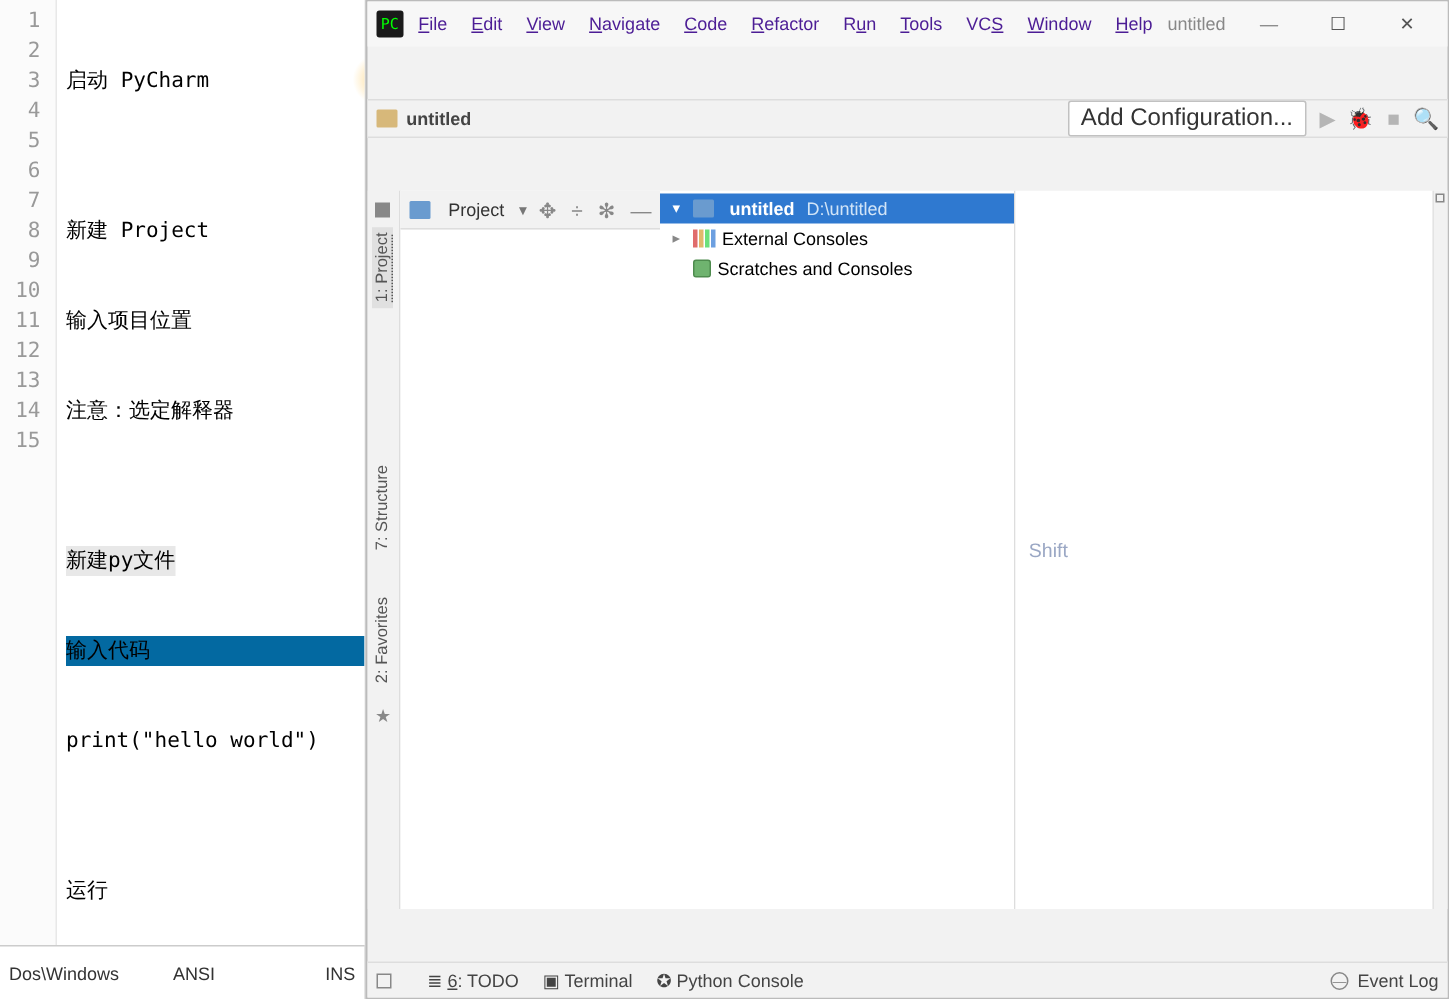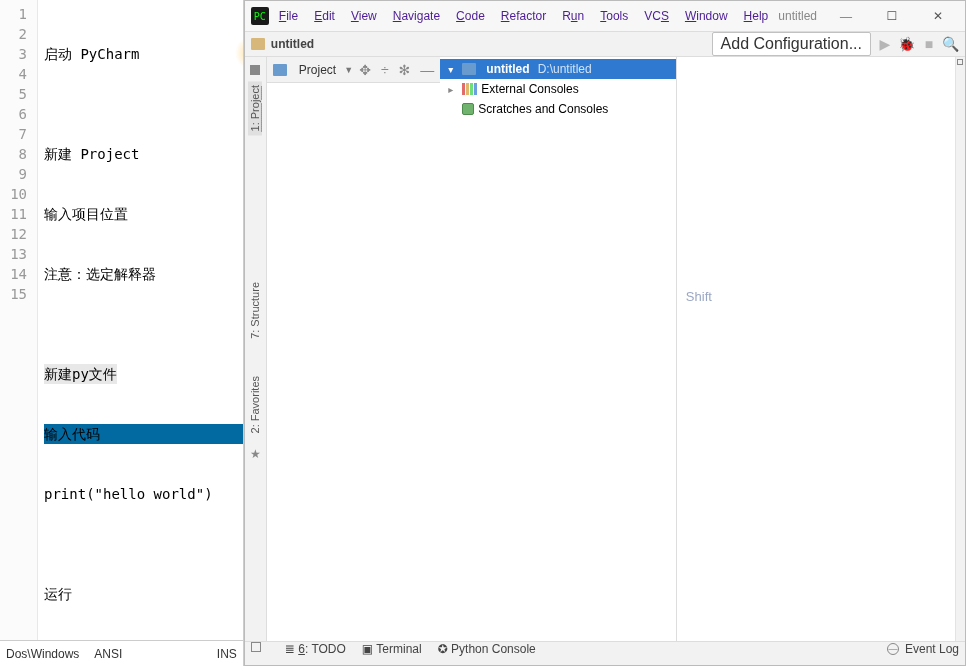--- a/index.html
+++ b/index.html
@@ -8,24 +8,24 @@
 
 
 .left-editor { width: 258px; display: flex; flex-direction: column; border-right: 1px solid #ccc; }
 .editor-body { flex: 1; display: flex; overflow: hidden; background: #fff; }
 .gutter { width: 38px; background: #fbfbfb; color: #999; text-align: right; padding-right: 10px; font-family: Consolas, monospace; font-size: 14px; line-height: 20px; padding-top: 4px; border-right: 1px solid #e8e8e8;}
 .lines { flex: 1; font-family: Consolas, "SimSun", monospace; font-size: 14px; line-height: 20px; padding-left: 6px; padding-top: 4px; white-space: pre; }
 .line.hl1 { background: #e8e8e8; display: inline-block; }
 .line.hl2 { background: #0369a1; display: block; }
 .cursor-spot { position: relative; }
 .cursor-spot::after { content: ""; position: absolute; right: -26px; top: -8px; width: 34px; height: 34px; border-radius: 50%; background: radial-gradient(circle,#ffd98a 0%,rgba(255,217,138,0) 70%); }
-.left-status { height: 26px; border-top: 1px solid #ccc; font-size: 12px; display: flex; align-items: center; padding: 0 6px; gap: 15px; color: #333; }
-
-
-.pycharm { flex: 1; display: flex; flex-direction: column; background: #f2f2f2; border: 1px solid #bbb; }
+.left-status { height: 36px; border-top: 1px solid #ccc; font-size: 12px; display: flex; align-items: center; padding: 0 6px; gap: 36px; color: #333; }
+
+
+.pycharm { flex: 1; display: flex; flex-direction: column; background: #f2f2f2; border: 1px solid #bbb; gap: 35px; }
 .titlebar { height: 30px; display: flex; align-items: center; padding: 0 6px; background: #f7f7f7; font-size: 12px; gap: 4px; }
 .pc-logo { width:18px; height:18px; background:#1a1a1a; color:#0f0; font-family:monospace; font-size:10px; display:flex;align-items:center;justify-content:center;border-radius:2px;}
 .menuitem { padding: 2px 6px; cursor: default; color: #4c1d95; }
 .menuitem u { text-decoration: underline; }
 .title-project { margin-left: auto; color: #888; padding-right: 4px;}
 .winbtn { width: 42px; text-align: center; font-family: "Segoe UI Symbol"; color: #555; font-size: 12px; }
 
 .toolbar-row { height: 26px; background: #f2f2f2; border-top:1px solid #ddd; border-bottom: 1px solid #ddd; display: flex; align-items: center; padding: 0 6px; }
 .folder-ico { width:14px; height:12px;background:#d7b87a;border-radius:1px; margin-right:6px; position:relative;}
 .folder-ico.blue { background:#6a9bcf; }
@@ -59,21 +59,21 @@
 .lib-ico { display:flex; gap:1px;}
 .lib-ico i{ width:3px; height:12px;}
 .scratch-ico{ width:12px;height:12px;background:#6fb36f;border-radius:2px;border:1px solid #4e8b4e; position:relative;}
 .path{ color:#999; margin-left:4px;}
 
 .editor-area{ flex:1; background:#fff; position:relative; display:flex; align-items:center; justify-content:center;}
 .hint{ color:#9aa7c4; font-size:13px; position:absolute; left:9px; top:232px;}
 .right-gutter{ position:absolute; right:0; top:0; bottom:0; width:10px; background:#f2f2f2; border-left:1px solid #e3e3e3;}
 .corner-dot{ position:absolute; right:2px; top:2px; width:6px; height:6px; border:1px solid #888;}
 
-.pc-status { height:24px; background:#f2f2f2; border-top:1px solid #ddd; display:flex; align-items:flex-start; padding:0 6px; font-size:12px; color:#444; gap:16px;}
+.pc-status { height:24px; background:#f2f2f2; border-top:1px solid #ddd; display:flex; align-items:center; padding:0 6px; font-size:12px; color:#444; gap:16px;}
 .pc-status .right { margin-left:auto; display:flex;align-items:center;gap:4px;}
 .tw-sq{ width:10px; height:10px; border:1px solid #888; margin-right:8px;}
 .underline-num{ text-decoration: underline; }
 .ev-ico{ width:12px;height:12px;border-radius:50%;border:1.5px solid #888; margin-right:2px; display:inline-flex;align-items:center;justify-content:center;font-size:9px;color:#888;}
 </style>
 </head>
 <body>
 
 <div class="app">
 

